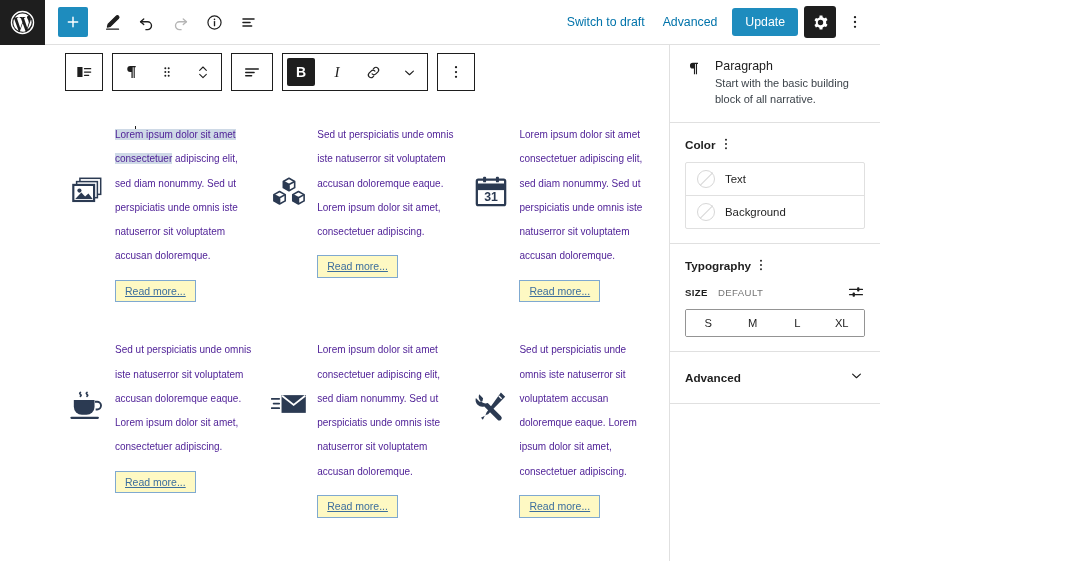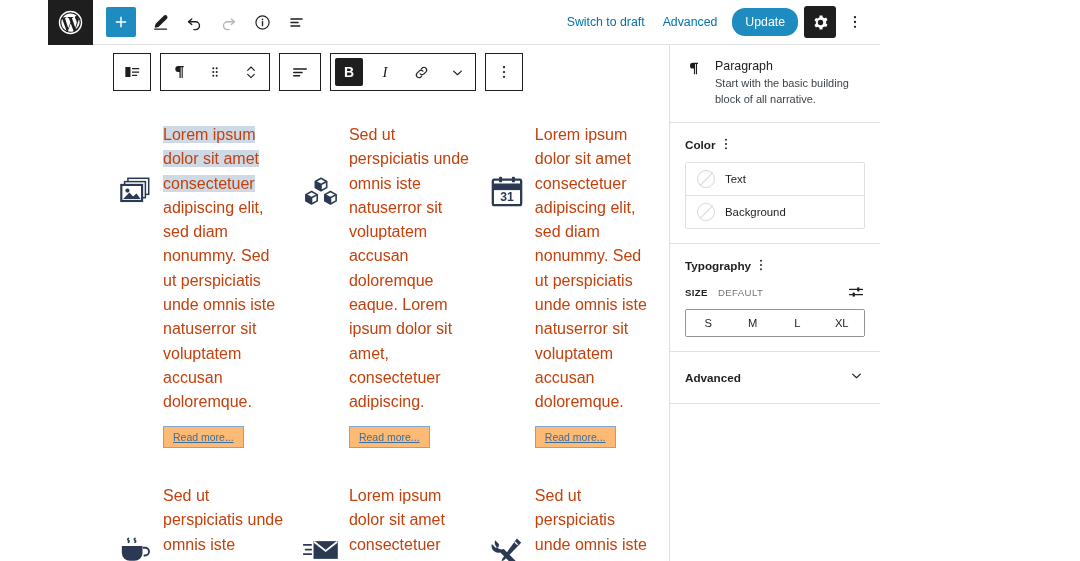--- a/index.html
+++ b/index.html
@@ -5,21 +5,21 @@
 <style>
   * { box-sizing: border-box; margin: 0; padding: 0; }
   html, body {
     width: 1080px; height: 561px;
     overflow: hidden;
     background: #ffffff;
     font-family: "Liberation Sans", sans-serif;
     -webkit-font-smoothing: antialiased;
   }
 
-  .app { position: relative; width: 880px; height: 561px; display: flex; flex-direction: column; padding-left: 48px; }
+  .app { position: relative; width: 880px; height: 561px; display: flex; flex-direction: column; }
 
   
   .topbar {
     height: 45px; flex: 0 0 45px;
     display: flex; align-items: stretch;
     background: #fff;
     border-bottom: 1px solid #e0e0e0;
     position: relative; z-index: 30;
   }
   .wp-logo {
@@ -52,21 +52,21 @@
     padding-right: 10px;
   }
   .link-btn {
     background: transparent; border: none; cursor: pointer;
     font-family: "Liberation Sans", sans-serif;
     font-size: 12.3px; color: #0073aa;
     padding: 6px 9px; white-space: nowrap;
   }
   .update-btn {
     background: #1e8cbe; color: #ffffff;
-    border: none; border-radius: 13px;
+    border: none; border-radius: 3px;
     font-family: "Liberation Sans", sans-serif;
     font-size: 12.3px; padding: 7px 13px;
     margin: 0 6px 0 6px; cursor: pointer;
   }
   .gear-btn {
     width: 32px; height: 32px; background: #1e1e1e;
     border: none; border-radius: 3px; cursor: pointer;
     display: flex; align-items:center; justify-content:center; color:#fff;
     margin-right: 4px;
   }
@@ -135,39 +135,39 @@
   .cell.narrow { width: 270px; }
   .cell-icon {
     width: 56px; flex: 0 0 56px;
     display: flex; align-items: center; justify-content: center;
     padding-top: 52px;
   }
   .cell-icon svg { display: block; }
   .cell-body { flex: 1 1 auto; padding-right: 6px; }
   .cell-text {
     font-family: "Liberation Sans", sans-serif;
-    font-size: 16px;
+    font-size: 10px;
     line-height: 24.3px;
-    color: #c2410c;
+    color: #4c1d95;
     margin: 0 0 11px 0;
   }
   .sel { background: #ced9e6; }
   .caret {
     display: inline-block; width: 1px; height: 14px;
     background: #1e1e1e; vertical-align: -2px; margin: 0 -0.5px;
   }
   .readmore {
     display: inline-block;
     border: 1px solid #7fa9d0;
     color: #3c6e9e;
     font-size: 10.5px;
     font-family: "Liberation Sans", sans-serif;
     padding: 5px 9px 5px 9px;
     text-decoration: none;
-    background: #fdba74;
+    background: #fef9c3;
     cursor: pointer;
     line-height: 1;
   }
   .readmore span { text-decoration: underline; }
 
   
   .selected-block { position: relative; }
 
   
   .sb-tabs {

